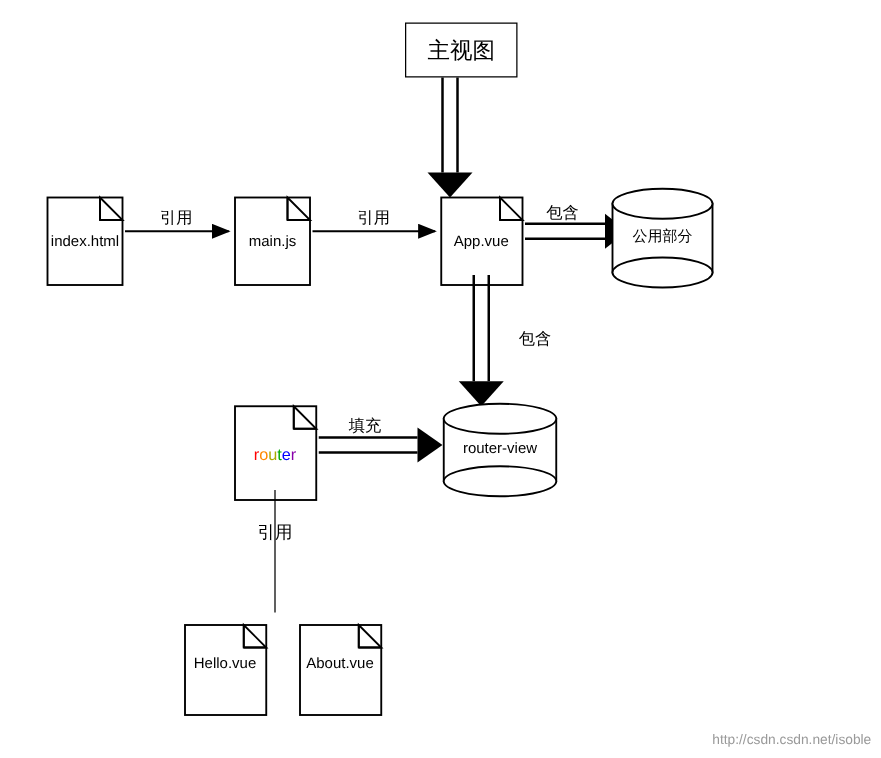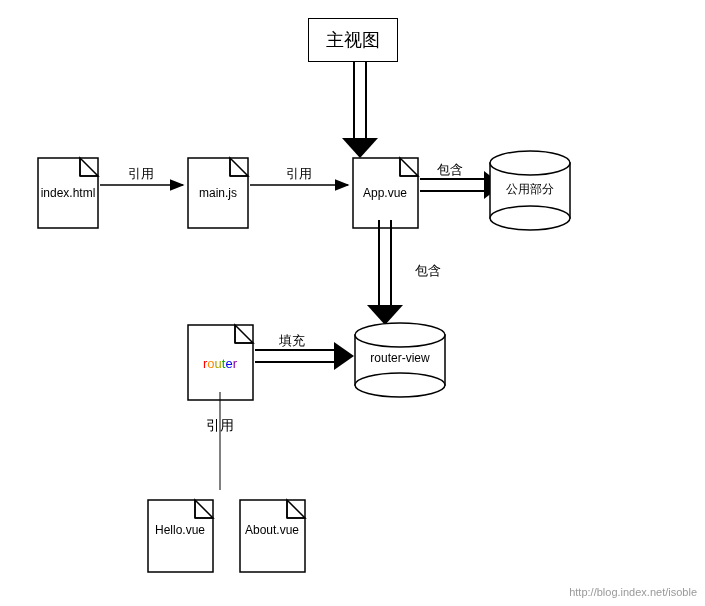--- a/index.html
+++ b/index.html
@@ -37,21 +37,21 @@
       justify-content: center;
       font-size: 18px;
       font-weight: normal;
     }
   </style>
 </head>
 <body>
 
 <div class="diagram">
 
-  <div class="main-view-box" style="left:308px; top:18px; width:90px; height:44px;">
+  <div class="main-view-box" style="left:324px; top:18px; width:90px; height:44px;">
     <span>主视图</span>
   </div>
 
   <svg style="position:absolute;top:0;left:0;width:705px;height:606px;">
 
     <defs>
       <marker id="arrowhead-block" markerWidth="12" markerHeight="10" refX="6" refY="5" orient="auto">
         <polygon points="0 0, 12 5, 0 10" fill="#000"></polygon>
       </marker>
       <marker id="arrowhead-line" markerWidth="10" markerHeight="8" refX="9" refY="4" orient="auto">
@@ -147,15 +147,15 @@
       <polygon points="47,10 65,28 47,28" fill="white" stroke="#000" stroke-width="1.5"></polygon>
       <line x1="47" y1="10" x2="47" y2="28" stroke="#000" stroke-width="1.5"></line>
       <line x1="47" y1="28" x2="65" y2="28" stroke="#000" stroke-width="1.5"></line>
     </g>
     <text x="272" y="534" text-anchor="middle" font-size="12" font-family="Arial,sans-serif" fill="#000">About.vue</text>
 
     <line x1="220" y1="392" x2="220" y2="490" stroke="#000" stroke-width="1" stroke-dasharray="none"></line>
 
   </svg>
 
-  <div class="watermark">http://blog.index.net/isoble</div>
+  <div class="watermark">http://csdn.csdn.net/isoble</div>
 
 </div>
 
 </body></html>

